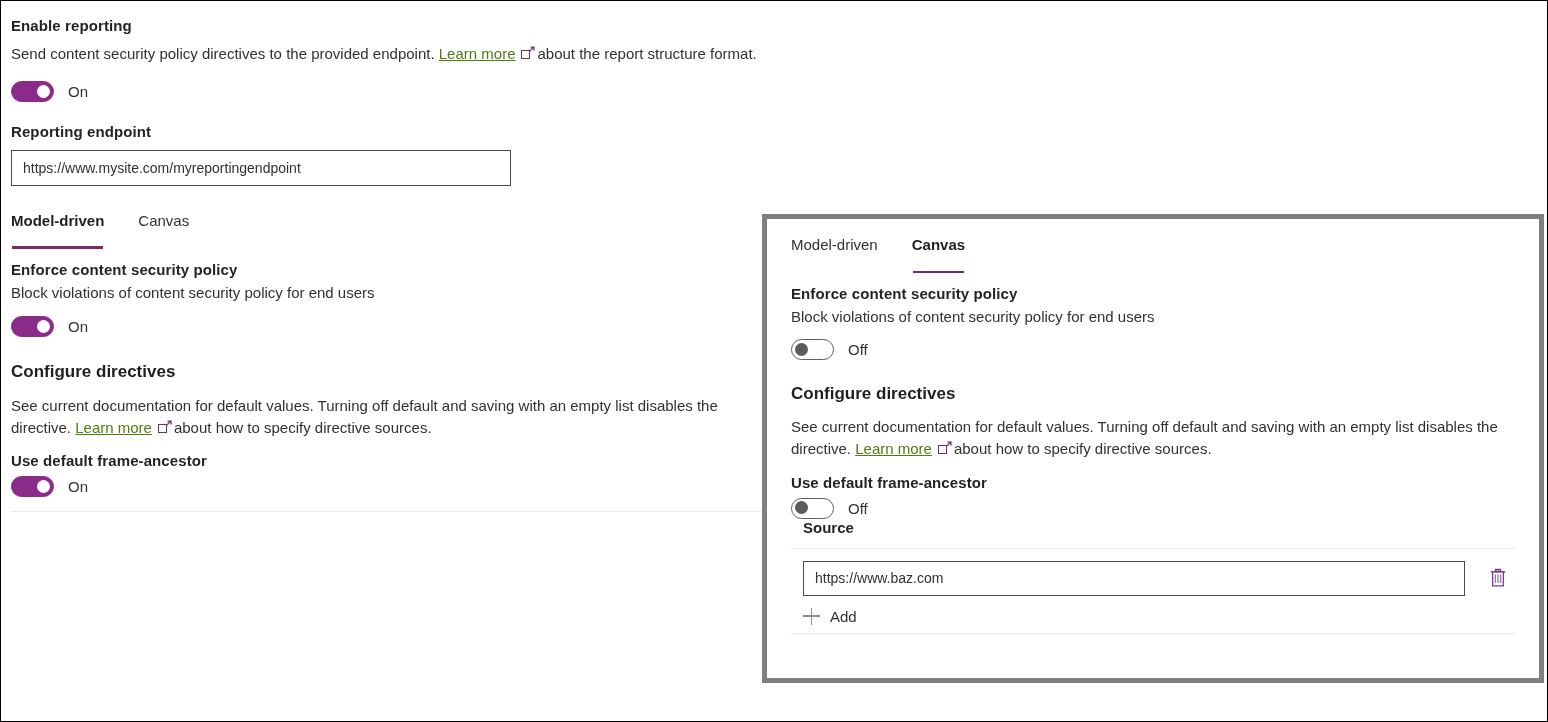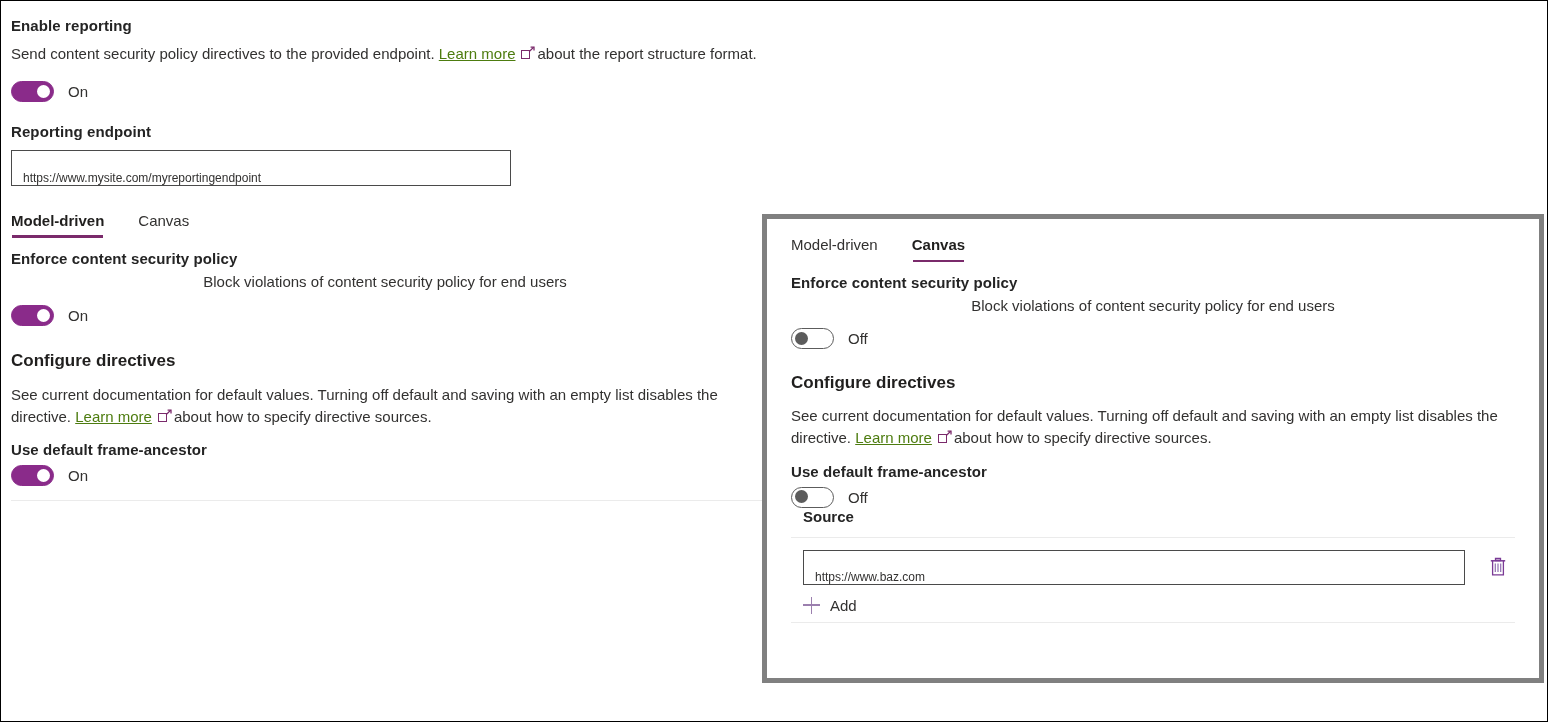--- a/index.html
+++ b/index.html
@@ -27,21 +27,20 @@
   .lbl-bold {
     font-size: 15px;
     font-weight: bold;
     color: #242424;
     letter-spacing: 0.1px;
   }
   .lbl-sub {
     font-size: 15px;
     font-weight: normal;
     color: #323130;
-    text-align: center;
   }
   .sec-head {
     font-size: 17px;
     font-weight: bold;
     color: #201f1e;
   }
   .para {
     font-size: 15px;
     color: #323130;
     line-height: 1.45;
@@ -126,21 +125,21 @@
   }
 
   
   .tabs {
     display: flex;
     align-items: flex-start;
   }
   .tab {
     font-size: 15px;
     color: #323130;
-    padding: 0 0 9px 0;
+    padding: 0 0 20px 0;
     cursor: pointer;
     position: relative;
   }
   .tab + .tab { margin-left: 34px; }
   .tab.active {
     font-weight: bold;
     color: #201f1e;
   }
   .tab.active::after {
     content: "";
@@ -151,23 +150,23 @@
     height: 2.5px;
     background: #7a2a6b;
   }
 
   
   .textbox {
     border: 1px solid #4a4a4a;
     background: #ffffff;
     box-sizing: border-box;
     display: flex;
-    align-items: flex-end;
+    align-items: center;
     padding: 0 11px;
-    font-size: 12px;
+    font-size: 14px;
     color: #323130;
   }
 
   .divider {
     height: 1px;
     background: #ebebeb;
   }
 
   
   #left-panel {

